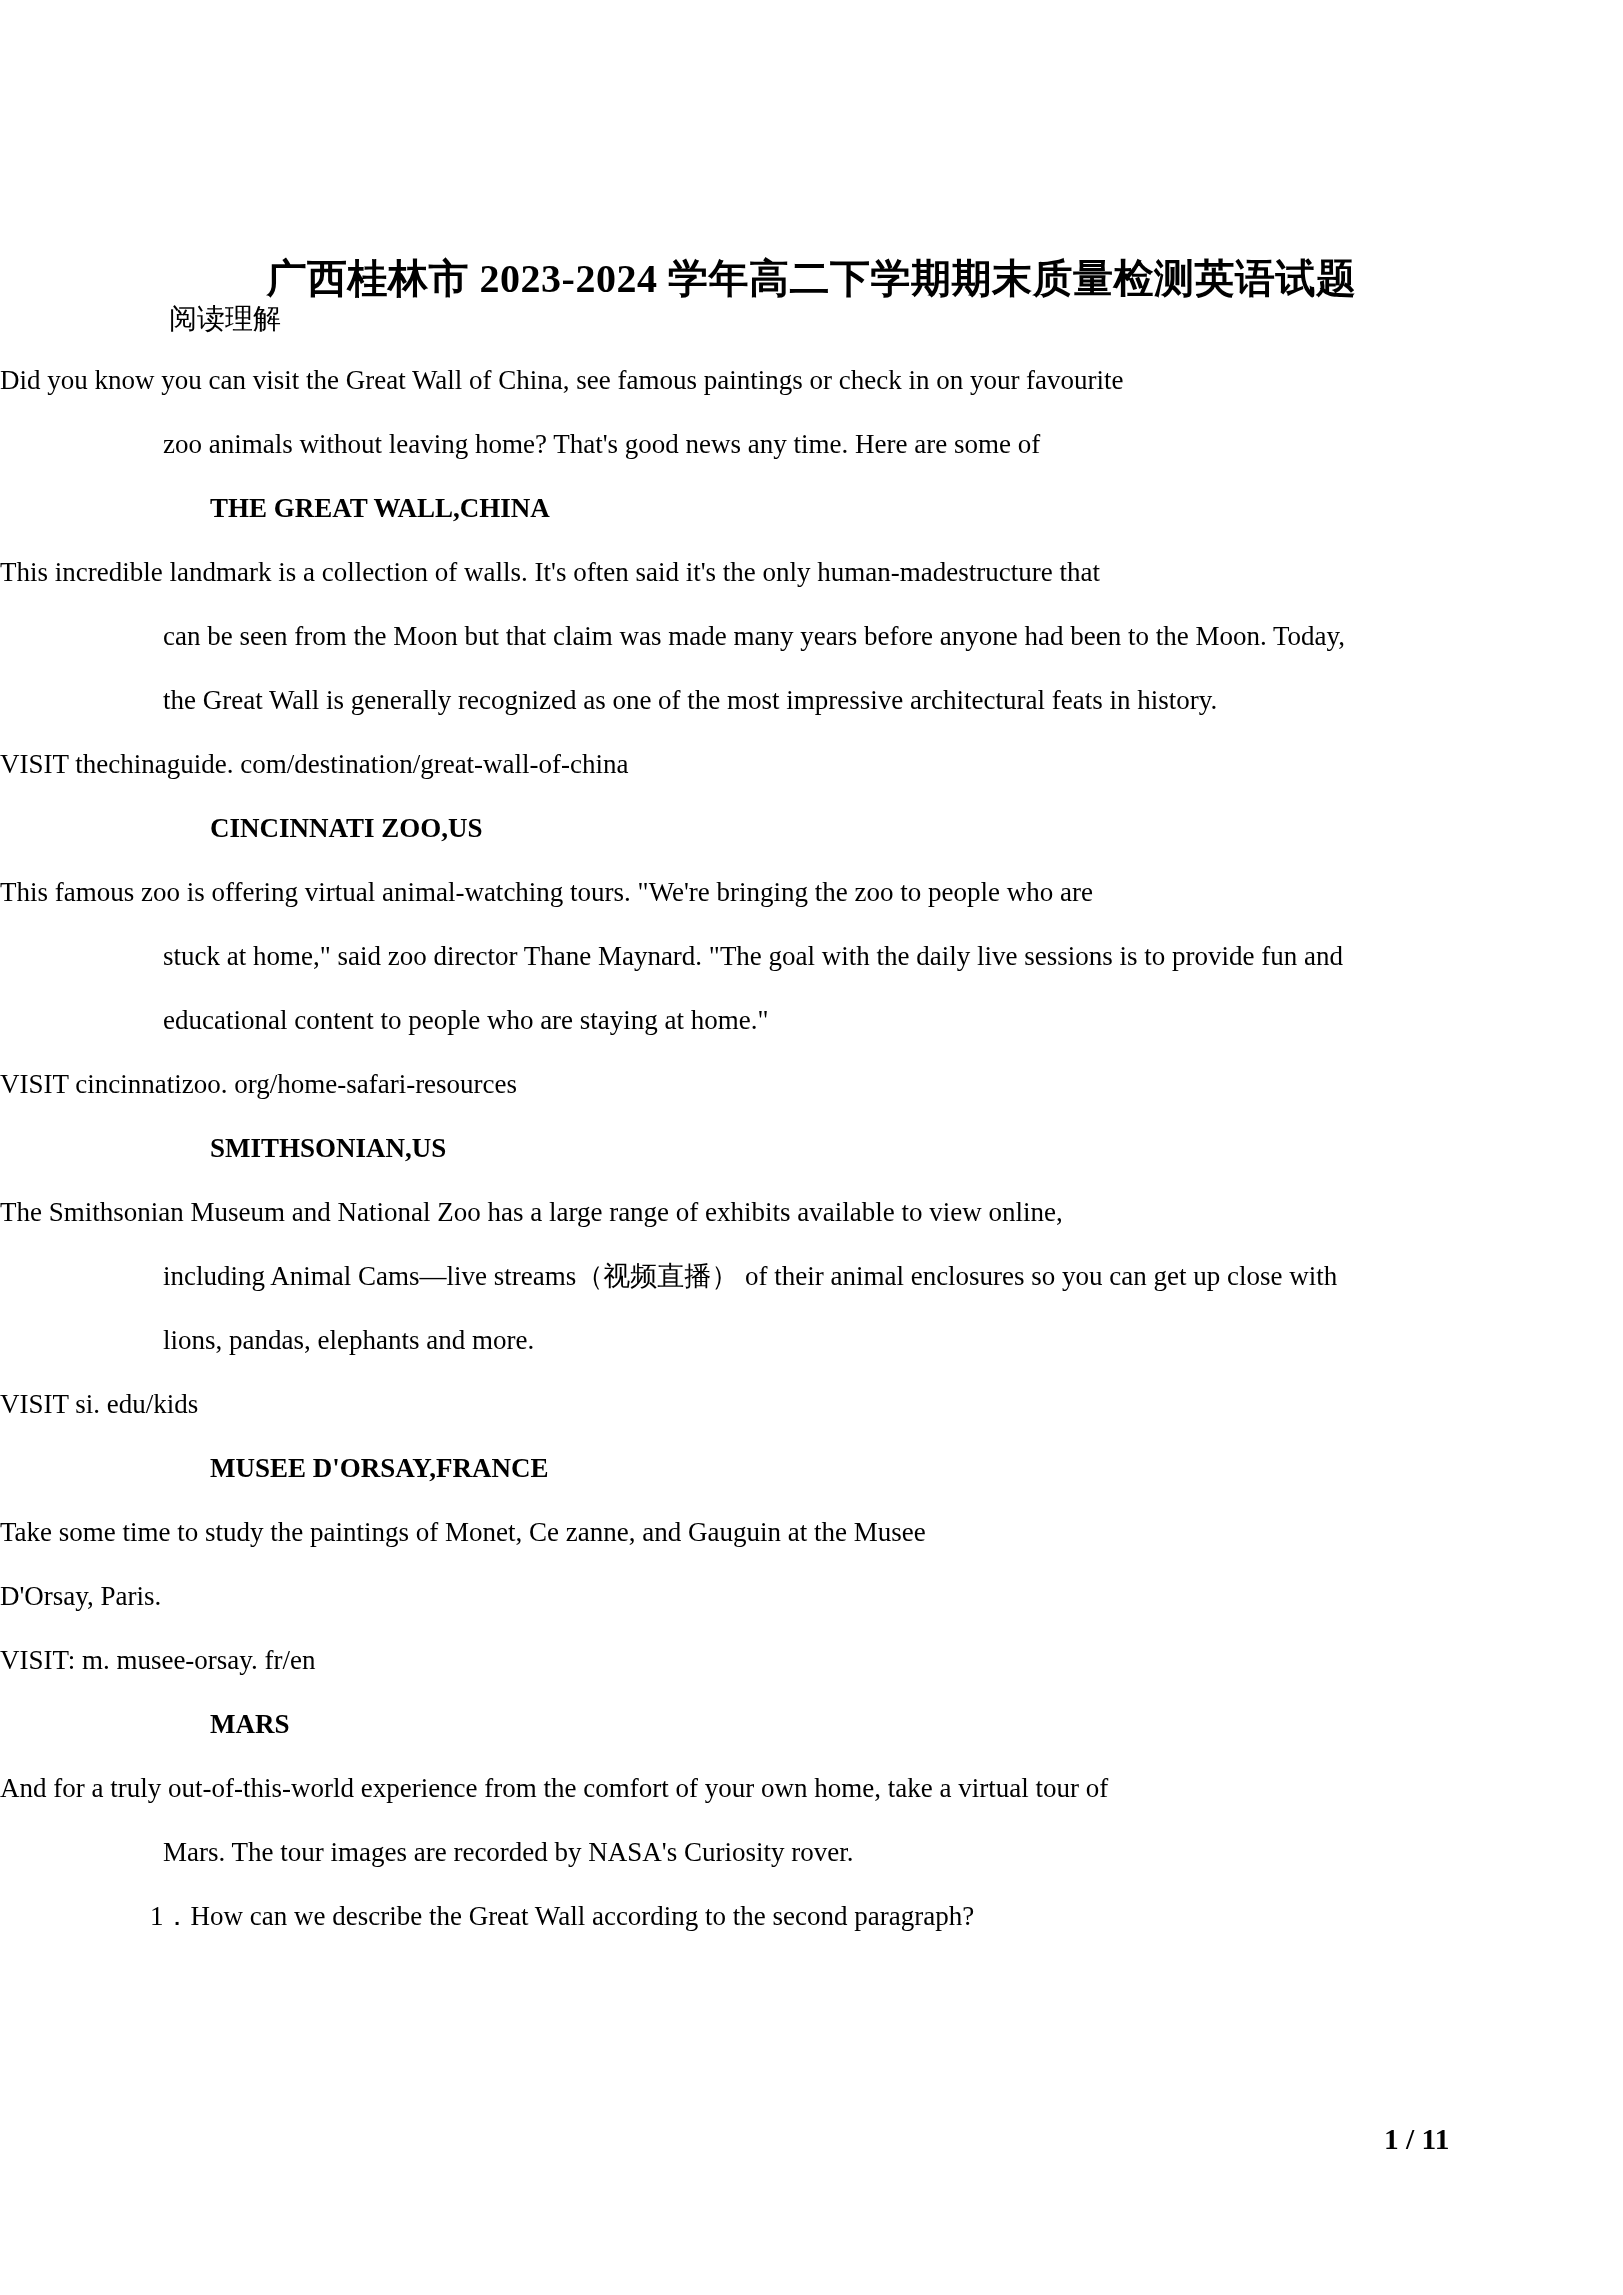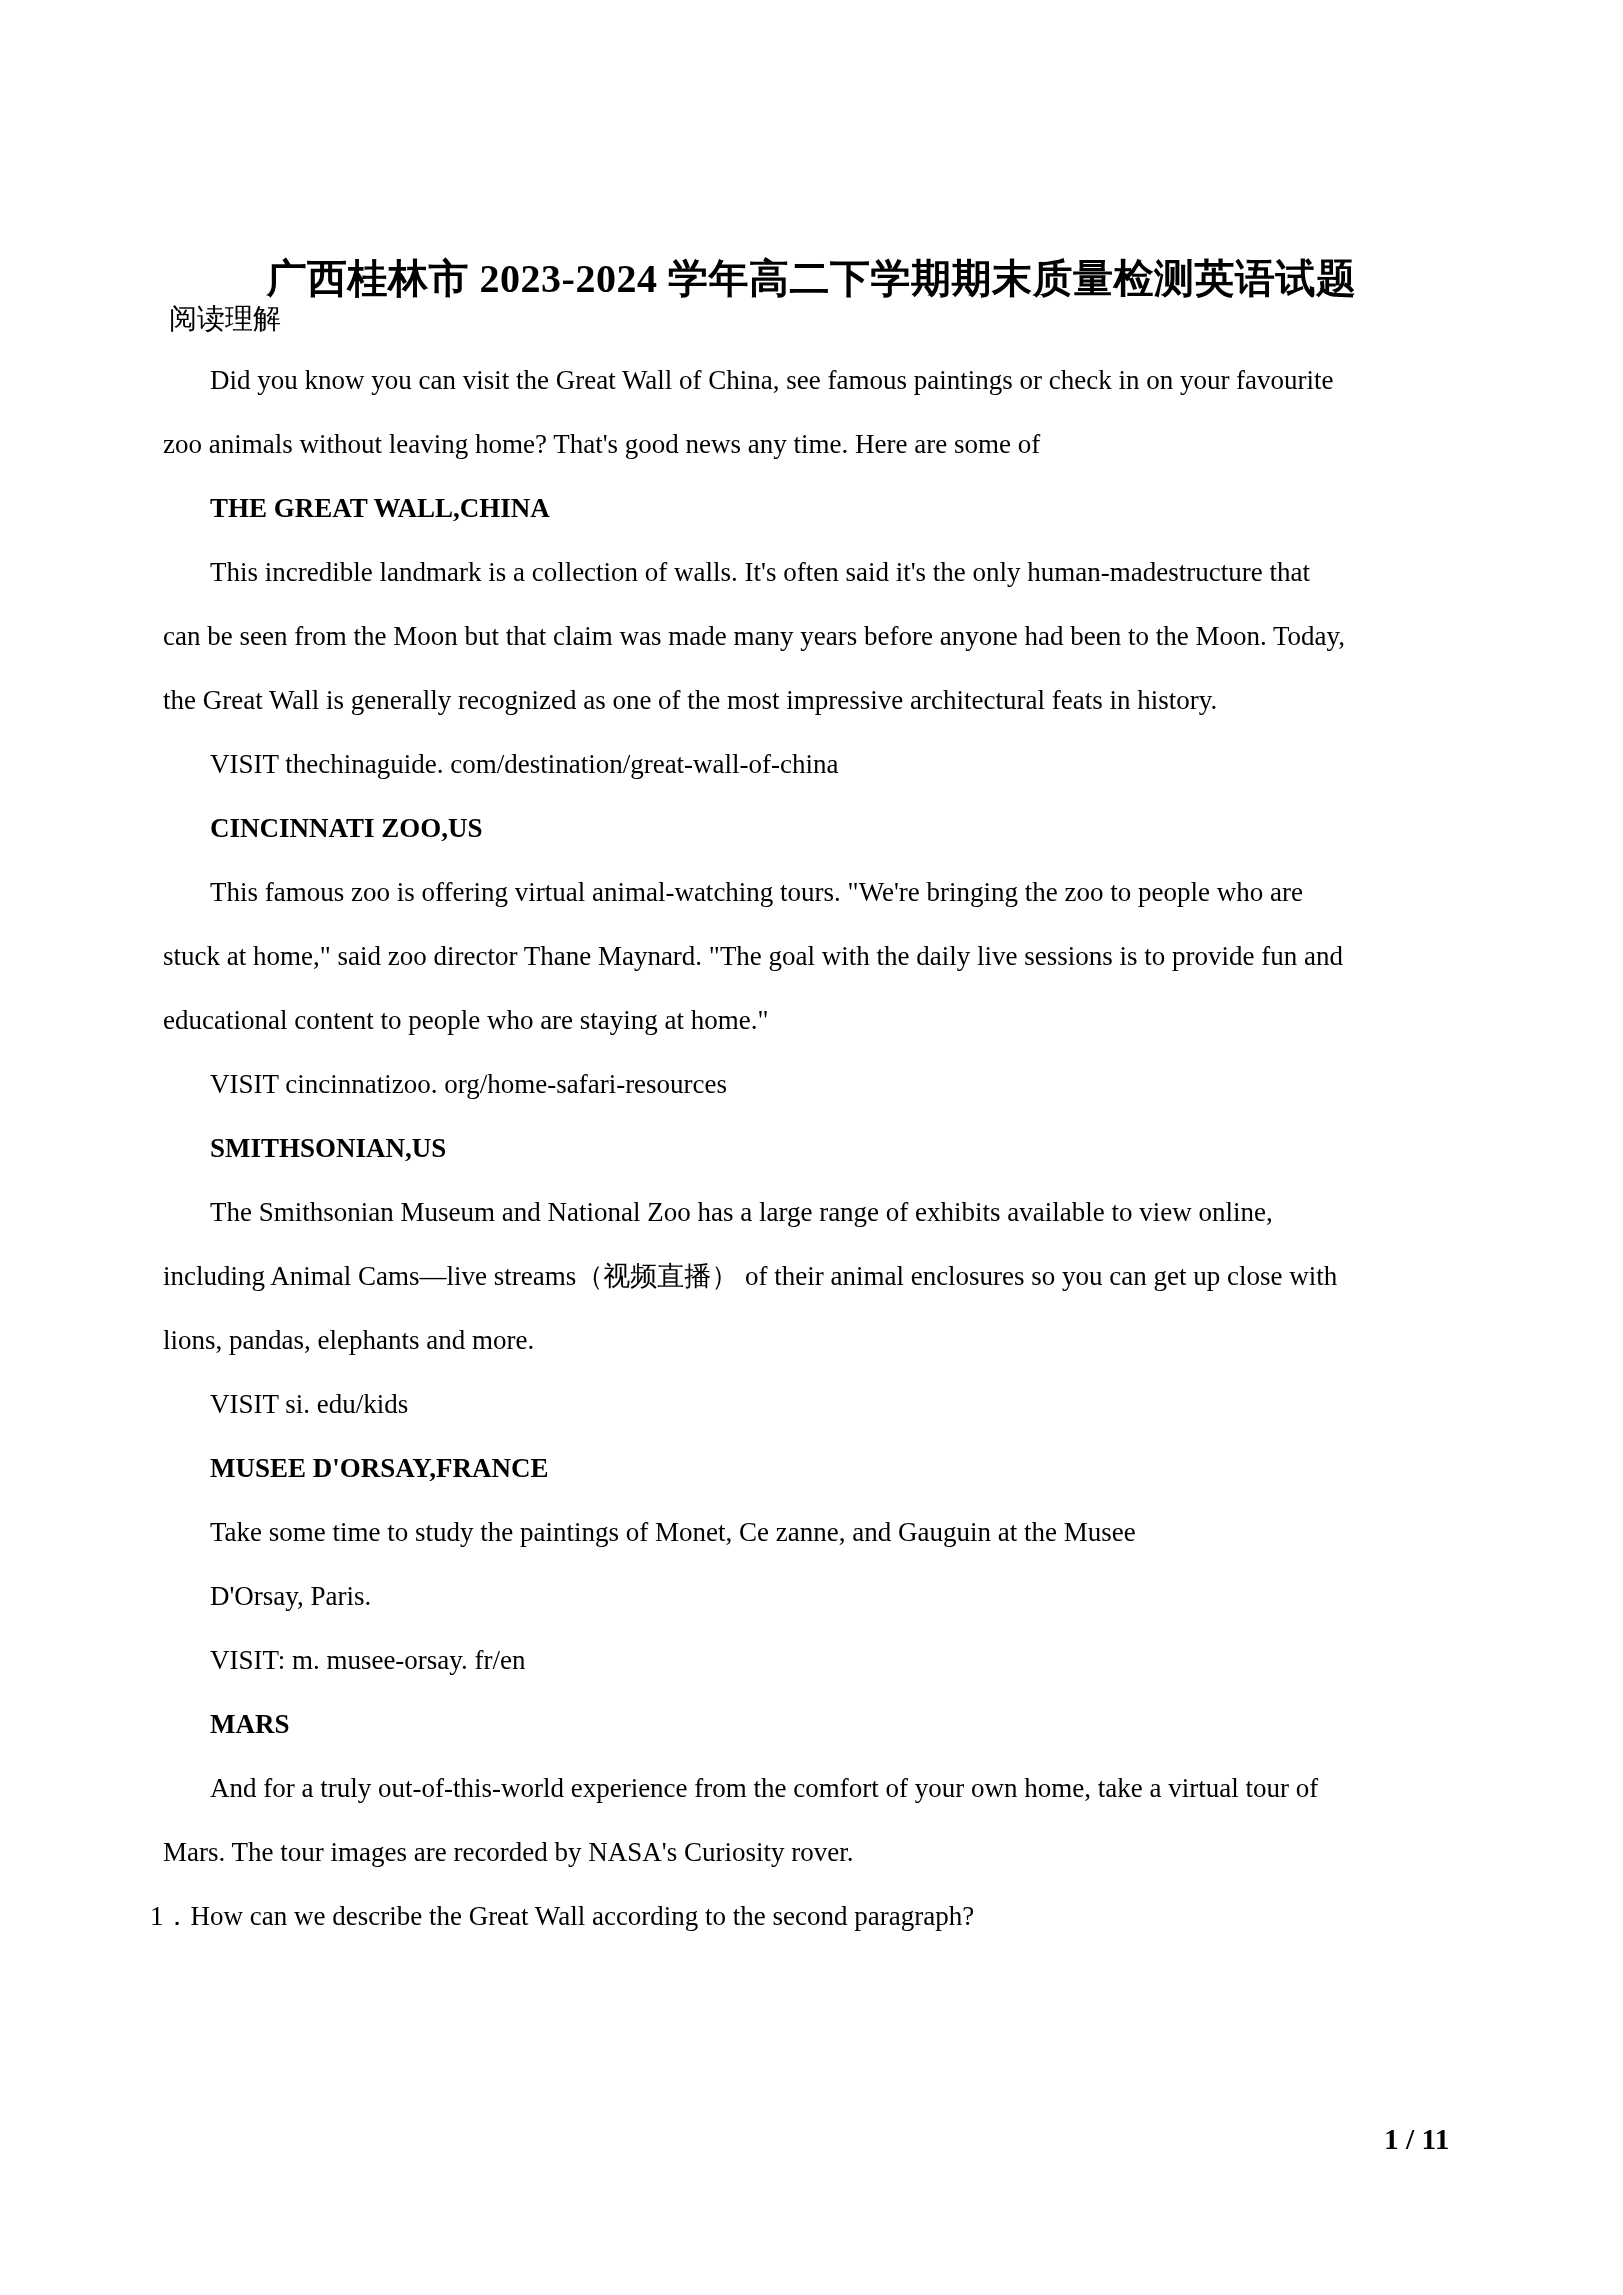--- a/index.html
+++ b/index.html
@@ -42,21 +42,21 @@
     left: 0;
     width: 100%;
   }
   .line {
     height: 64px;
     line-height: 64px;
     font-size: 27px;
     white-space: pre;
     color: #000000;
   }
-  .style-indent   { padding-left: 210px; }
+  .style-indent   { }
   .style-margin   { padding-left: 154px; margin-left: 9px; }
   .style-heading  { padding-left: 210px; font-weight: bold; }
   .style-question { padding-left: 150px; }
   .page-footer {
     position: absolute;
     top: 2122px;
     left: 1384px;
     font-family: Liberation Serif, serif;
     font-size: 29.4px;
     line-height: 34px;

